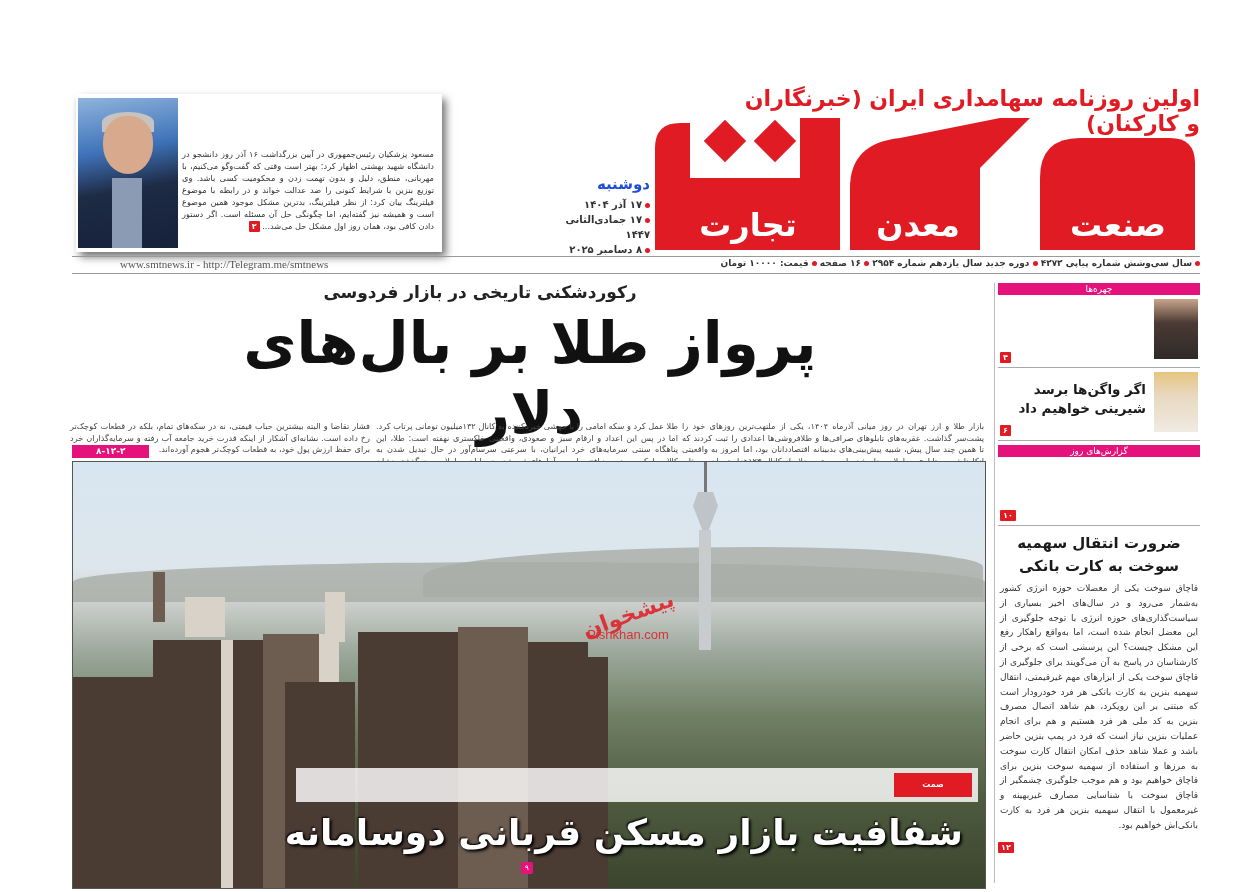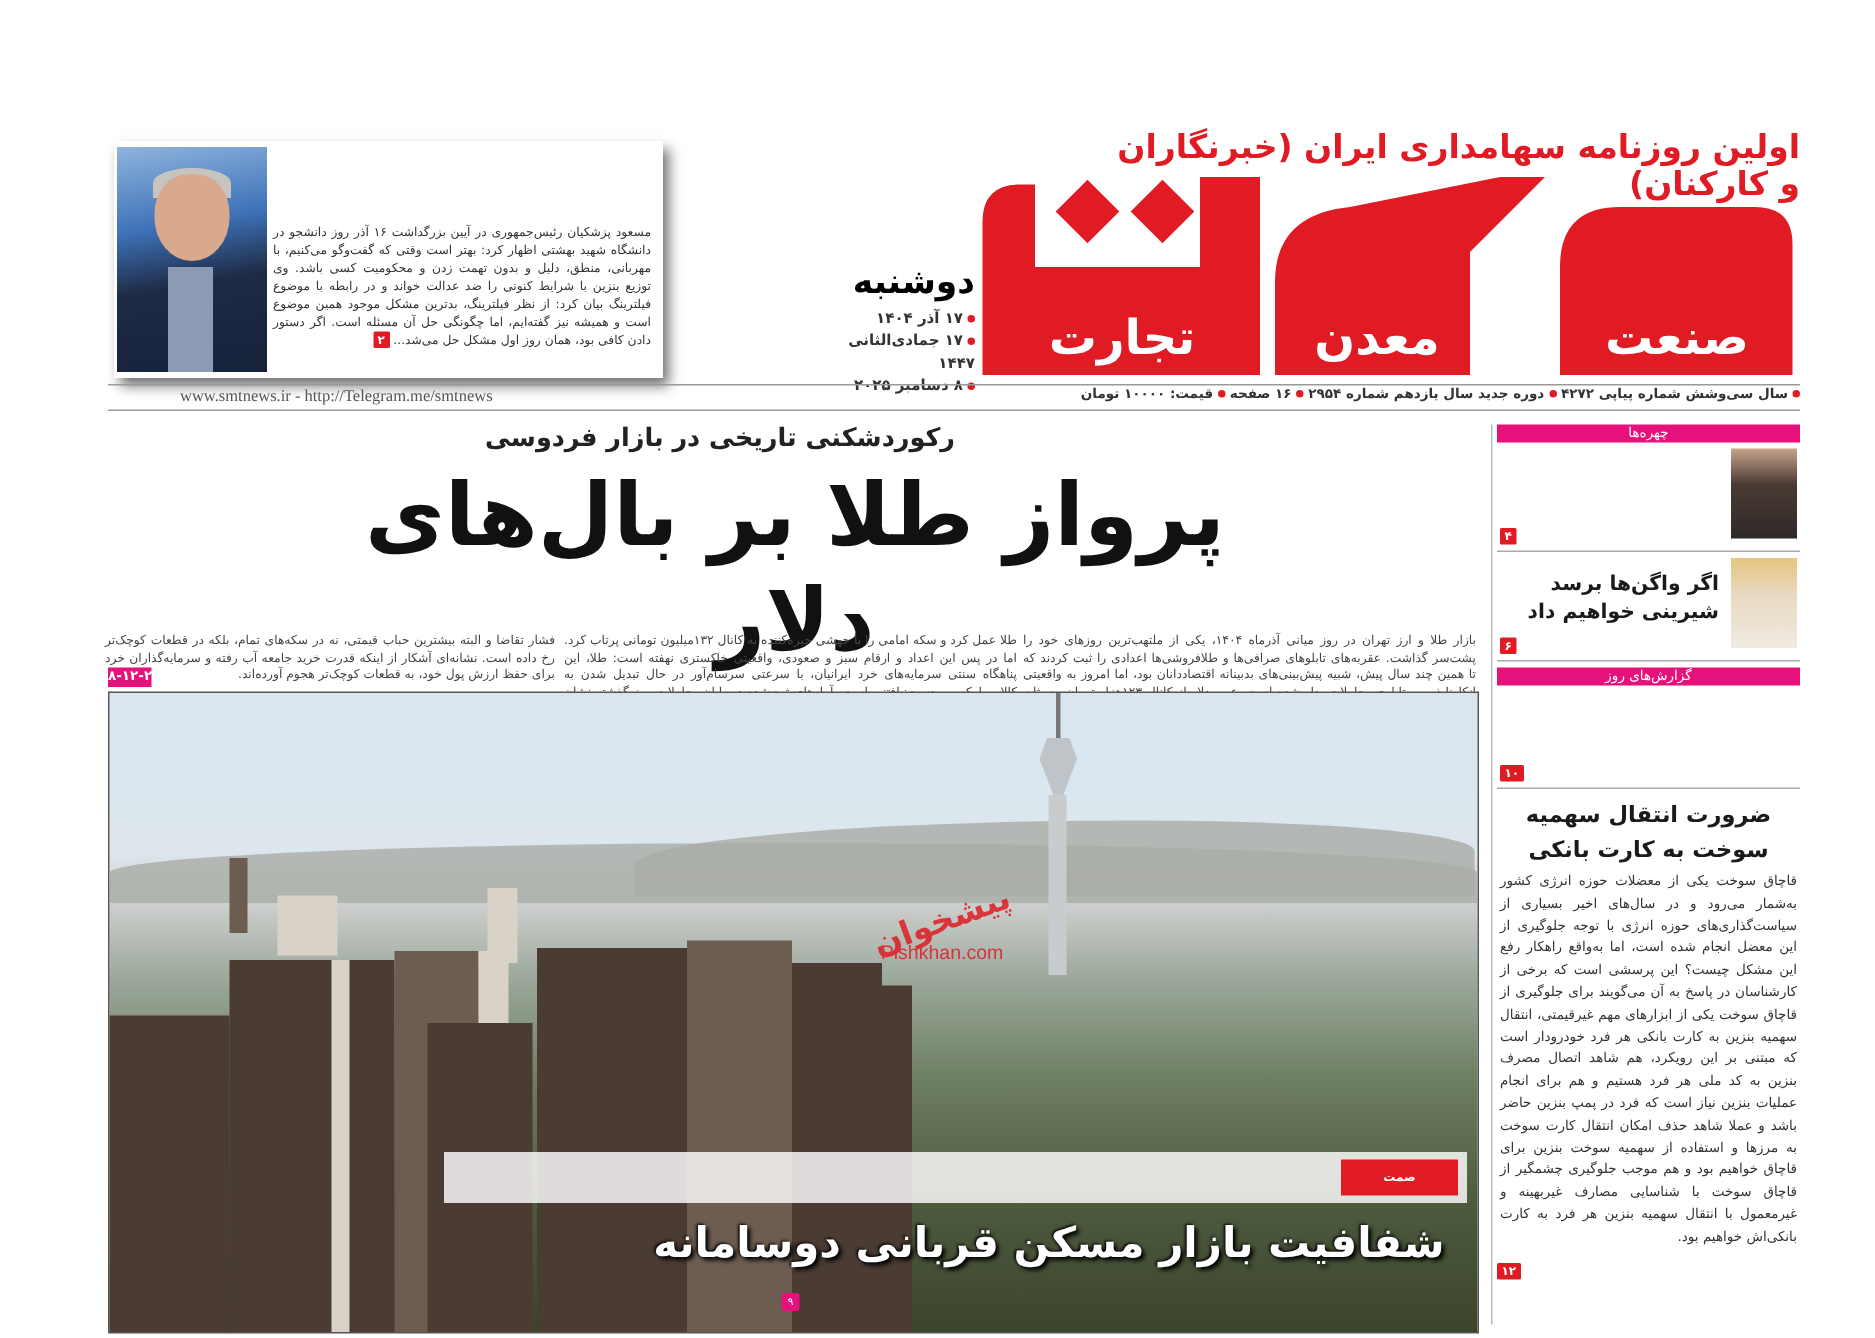--- a/index.html
+++ b/index.html
@@ -4,21 +4,21 @@
 <style>
   html,body{margin:0;padding:0;}
   body{width:1250px;height:892px;background:#ffffff;position:relative;overflow:hidden;font-family:"DejaVu Sans",sans-serif;color:#222;}
   .abs{position:absolute;}
   .rtl{direction:rtl;text-align:right;}
 
   
   #tagline{left:730px;top:86px;width:470px;color:#e01b24;font-size:22px;font-weight:bold;letter-spacing:0.5px;}
   #logo{left:650px;top:118px;width:550px;height:132px;}
   #date-block{left:560px;top:175px;width:90px;}
-  #weekday{font-size:23px;font-weight:bold;color:#000000;margin-bottom:4px;}
+  #weekday{font-size:15px;font-weight:bold;color:#1d4ed8;margin-bottom:4px;}
   .date-line{font-size:10px;font-weight:bold;color:#333;line-height:15px;}
   .dot{display:inline-block;width:5px;height:5px;background:#e01b24;border-radius:50%;margin-left:3px;vertical-align:middle;}
 
   
   #teaser{left:76px;top:94px;width:366px;height:158px;background:#fff;box-shadow:4px 5px 8px rgba(0,0,0,.55);}
   #teaser-photo{position:absolute;left:2px;top:4px;width:100px;height:150px;background:linear-gradient(170deg,#8fb4dd 0%,#3e72b8 35%,#1e2b45 60%,#16213a 100%);overflow:hidden;}
   #teaser-photo .face{position:absolute;left:25px;top:18px;width:50px;height:58px;border-radius:45% 45% 50% 50%;background:#d9a98e;}
   #teaser-photo .hair{position:absolute;left:24px;top:14px;width:52px;height:20px;border-radius:50% 50% 0 0;background:#c7c4c0;}
   #teaser-photo .shirt{position:absolute;left:34px;top:80px;width:30px;height:70px;background:#8a9bb3;}
   #teaser-title{position:absolute;right:8px;top:8px;width:250px;font-size:18px;font-weight:bold;line-height:22px;color:#1a1a1a;}
@@ -32,39 +32,39 @@
 
   
   #kicker{left:300px;top:282px;width:360px;text-align:center;font-size:17px;font-weight:bold;color:#222;}
   #headline{left:240px;top:308px;width:580px;text-align:center;font-size:58px;font-weight:900;color:#111;line-height:70px;letter-spacing:-1px;}
 
   
   .col{font-size:8.2px;line-height:11.5px;color:#444;text-align:justify;margin-top:29px;}
   #col1{left:682px;top:392px;width:302px;}
   #col2{left:376px;top:392px;width:302px;}
   #col3{left:70px;top:392px;width:300px;}
-  #ref-main{left:72px;top:445px;background:#e6127c;color:#fff;font-size:9px;font-weight:bold;padding:0 0;line-height:13px;direction:ltr;}
+  #ref-main{left:72px;top:445px;background:#e6127c;color:#fff;font-size:9px;font-weight:bold;padding:0 24px;line-height:13px;direction:ltr;}
 
   
   #photo{left:72px;top:461px;width:912px;height:426px;overflow:hidden;border:1px solid #555;background:linear-gradient(180deg,#d8e6f1 0%,#dde6ec 25%,#c9ccc9 34%,#9aa79a 45%,#6f7f63 60%,#4d5a3e 80%,#3b452d 100%);}
   .mtn{position:absolute;background:#a9aca6;opacity:.8;}
   .bld{position:absolute;background:#4a3b33;}
   .bld.light{background:#d8d2c8;}
   .bld.mid{background:#6d5c50;}
   #tower-mast{position:absolute;left:631px;top:0;width:3px;height:40px;background:#777;}
   #tower-pod{position:absolute;left:620px;top:30px;width:25px;height:40px;background:#bfc4c9;clip-path:polygon(20% 0,80% 0,100% 35%,60% 100%,40% 100%,0 35%);}
   #tower-shaft{position:absolute;left:626px;top:68px;width:12px;height:120px;background:#c9ccce;}
   #watermark{position:absolute;left:490px;top:140px;width:130px;text-align:center;color:#e01b24;opacity:.85;}
   #watermark .fa{font-size:22px;font-weight:bold;transform:rotate(-20deg);display:block;}
   #watermark .en{font-size:13px;font-family:"Liberation Sans",sans-serif;display:block;}
 
   #sub-banner{position:absolute;left:223px;top:306px;width:682px;height:34px;background:rgba(255,255,255,.82);}
   #sub-banner-text{position:absolute;right:100px;top:4px;font-size:20px;font-weight:bold;color:#111;white-space:nowrap;}
   #mini-logo{position:absolute;right:6px;top:5px;width:78px;height:24px;background:#e01b24;color:#fff;font-size:8px;font-weight:bold;text-align:center;line-height:24px;}
-  #photo-headline{position:absolute;left:450px;top:350px;width:440px;text-align:center;font-size:28px;font-weight:900;color:#fff;text-shadow:2px 2px 3px #000,-1px -1px 2px #000;white-space:nowrap;}
+  #photo-headline{position:absolute;left:450px;top:350px;width:440px;text-align:center;font-size:36px;font-weight:900;color:#fff;text-shadow:2px 2px 3px #000,-1px -1px 2px #000;white-space:nowrap;}
   #photo-ref{position:absolute;left:448px;top:400px;width:12px;height:12px;background:#e6127c;color:#fff;font-size:7px;text-align:center;line-height:12px;border-radius:2px;}
 
   
   #sidebar{left:998px;top:283px;width:202px;}
   .sb-header{background:#e6127c;color:#fff;font-size:9px;text-align:center;line-height:12px;height:12px;}
   .face-item{position:relative;height:72px;border-bottom:1px solid #aaa;}
   .face-item .pic{position:absolute;right:2px;top:4px;width:44px;height:60px;}
   .face-item .ttl{position:absolute;right:54px;top:12px;width:146px;font-size:13.5px;font-weight:bold;line-height:19px;color:#1a1a1a;}
   .face-item .page-ref{position:absolute;left:2px;bottom:4px;}
   #report1{height:68px;position:relative;border-bottom:1px solid #aaa;text-align:center;}

